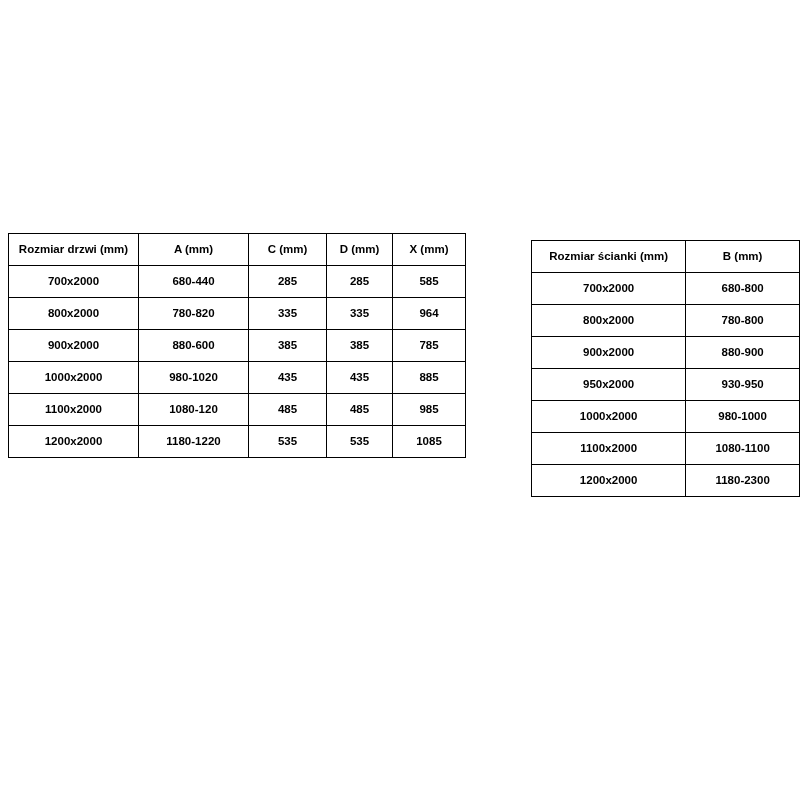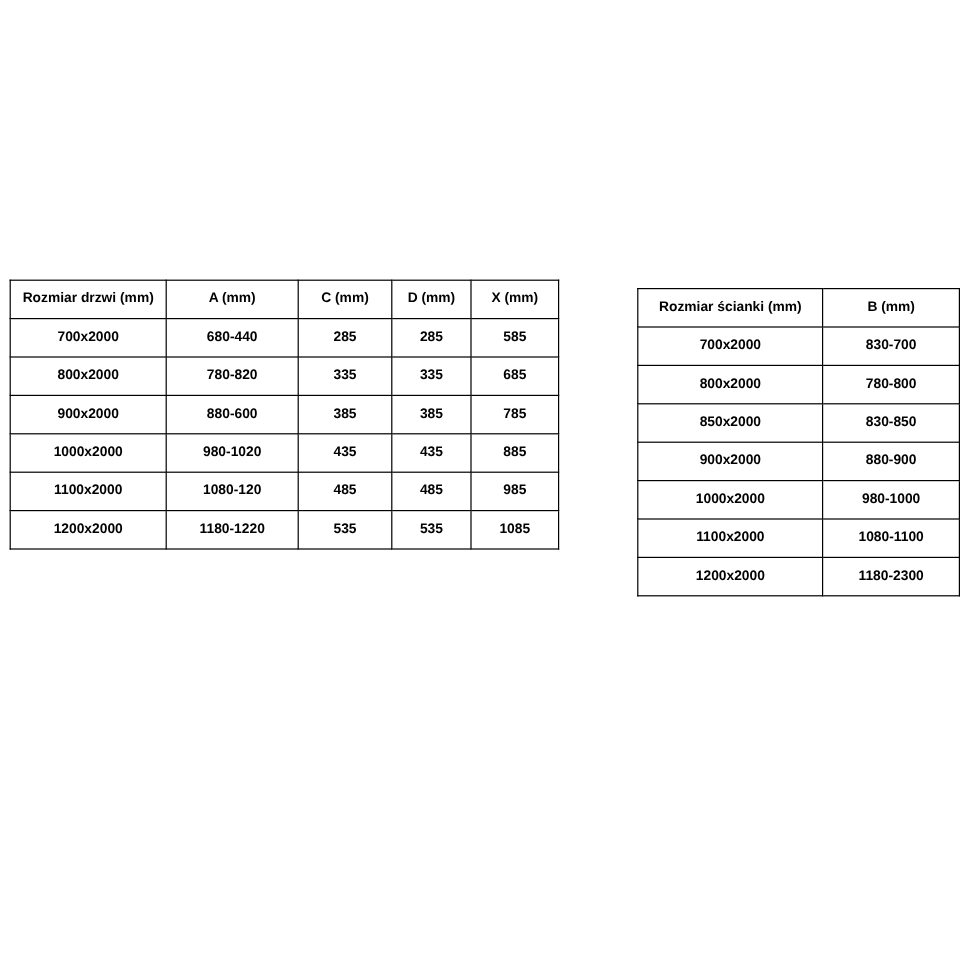--- a/index.html
+++ b/index.html
@@ -87,21 +87,21 @@
         <td>680-440</td>
         <td>285</td>
         <td>285</td>
         <td>585</td>
       </tr>
       <tr>
         <td>800x2000</td>
         <td>780-820</td>
         <td>335</td>
         <td>335</td>
-        <td>685</td>
+        <td>964</td>
       </tr>
       <tr>
         <td>900x2000</td>
         <td>880-600</td>
         <td>385</td>
         <td>385</td>
         <td>785</td>
       </tr>
       <tr>
         <td>1000x2000</td>
@@ -134,33 +134,33 @@
     </colgroup>
     <thead>
       <tr>
         <th>Rozmiar ścianki (mm)</th>
         <th>B (mm)</th>
       </tr>
     </thead>
     <tbody>
       <tr>
         <td>700x2000</td>
-        <td>830-700</td>
+        <td>680-800</td>
       </tr>
       <tr>
         <td>800x2000</td>
         <td>780-800</td>
       </tr>
       <tr>
-        <td>850x2000</td>
-        <td>830-850</td>
+        <td>900x2000</td>
+        <td>880-900</td>
       </tr>
       <tr>
-        <td>900x2000</td>
-        <td>880-900</td>
+        <td>950x2000</td>
+        <td>930-950</td>
       </tr>
       <tr>
         <td>1000x2000</td>
         <td>980-1000</td>
       </tr>
       <tr>
         <td>1100x2000</td>
         <td>1080-1100</td>
       </tr>
       <tr>

